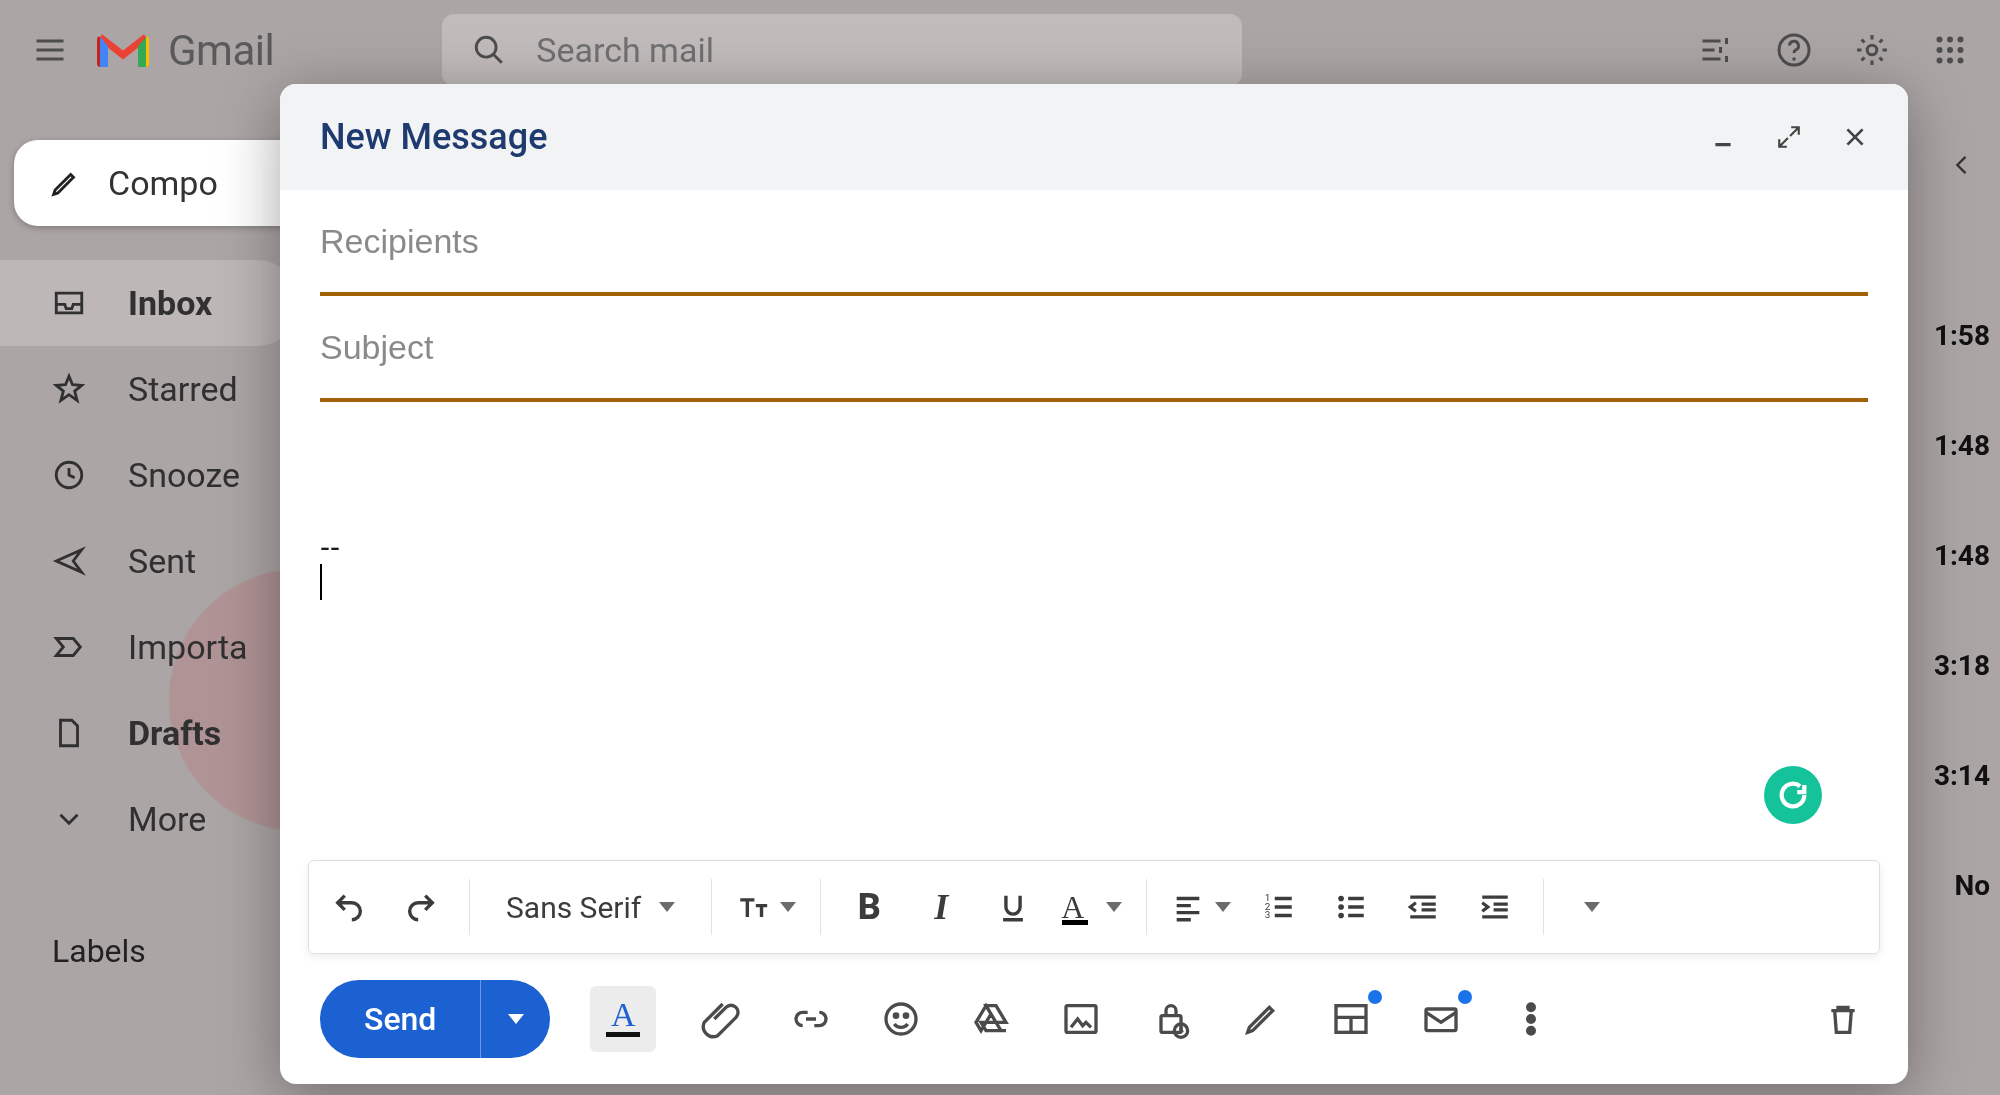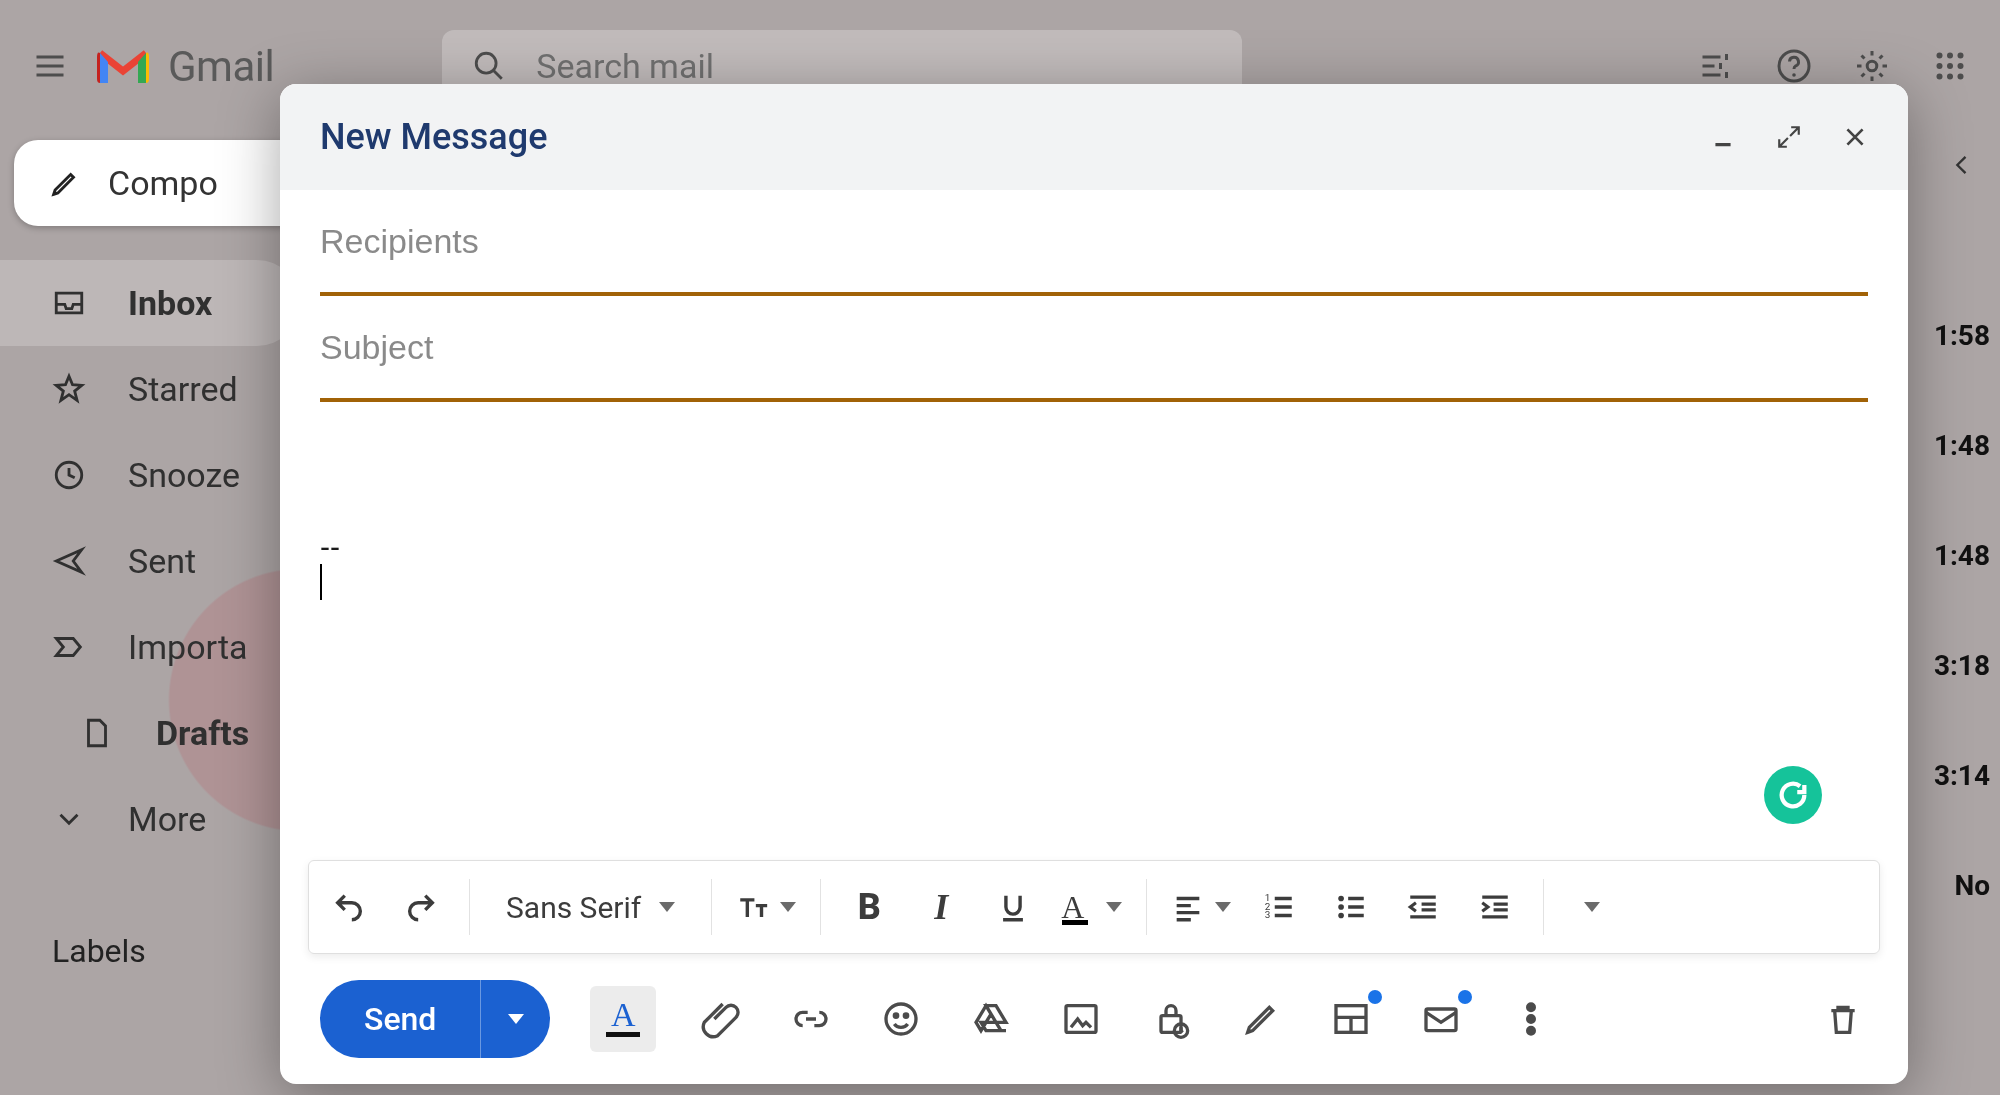--- a/index.html
+++ b/index.html
@@ -13,21 +13,21 @@
       radial-gradient(circle at 1700px 200px, #f4c6cb 90px, transparent 92px),
       radial-gradient(circle at 300px 700px, #f4c6cb 130px, transparent 132px),
       radial-gradient(circle at 1600px 900px, #f4c6cb 100px, transparent 102px),
       #efe7e7;
   }
   .dim { position:absolute; inset:0; background: rgba(90,85,85,0.45); }
 
   
   .gm-header{
     position:absolute; top:0; left:0; right:0; height:100px;
-    display:flex; align-items:center; gap:28px; padding:0 32px;margin-top:16px;
+    display:flex; align-items:center; gap:28px; padding:0 32px;
   }
   .hamburger, .help-ic, .gear-ic, .apps-ic, .tune-ic { width:36px; height:36px; color:#4d4d4d; fill:#4d4d4d; }
   .gmail-logo{ display:flex; align-items:center; gap:18px; }
   .gmail-word{ font-size:42px; color:#5a5a5a; font-weight:400; letter-spacing:-0.5px;}
   .search-wrap{
     margin-left:140px; flex:1; max-width:800px; height:72px;
     background:rgba(255,255,255,0.25); border-radius:12px;
     display:flex; align-items:center; gap:30px; padding:0 30px;
   }
   .search-wrap svg{ width:34px; height:34px; fill:#4d4d4d;}
@@ -43,21 +43,21 @@
     font-size:34px; color:#333;
   }
   .compose-btn svg{ width:34px; height:34px; stroke:#222;}
   .nav-item{
     height:86px; display:flex; align-items:center; gap:42px;
     padding-left:52px; font-size:34px; color:#303030;
     border-top-right-radius:60px; border-bottom-right-radius:60px;
   }
   .nav-item svg{ width:34px; height:34px; stroke:#303030; fill:none; stroke-width:2;}
   .nav-item.active{ background:rgba(200,195,195,.6); font-weight:700;}
-  .nav-item.bold{ font-weight:700;margin-left:28px;}
+  .nav-item.bold{ font-weight:700;}
   .labels-hdr{ padding-left:52px; font-size:32px; color:#222; margin-top:70px;}
 
   
   .right-col{ position:absolute; right:0; top:130px; width:90px; color:#111; font-size:28px; font-weight:700; text-align:right; padding-right:10px;}
   .right-col .chev{ height:70px; display:flex; align-items:center; justify-content:flex-end; padding-right:14px;}
   .right-col .chev svg{ width:28px; height:28px; stroke:#333; stroke-width:2; fill:none;}
   .right-col .t{ height:110px; display:flex; align-items:center; justify-content:flex-end;}
   .right-col .t.first{ margin-top:80px;}
 
   

